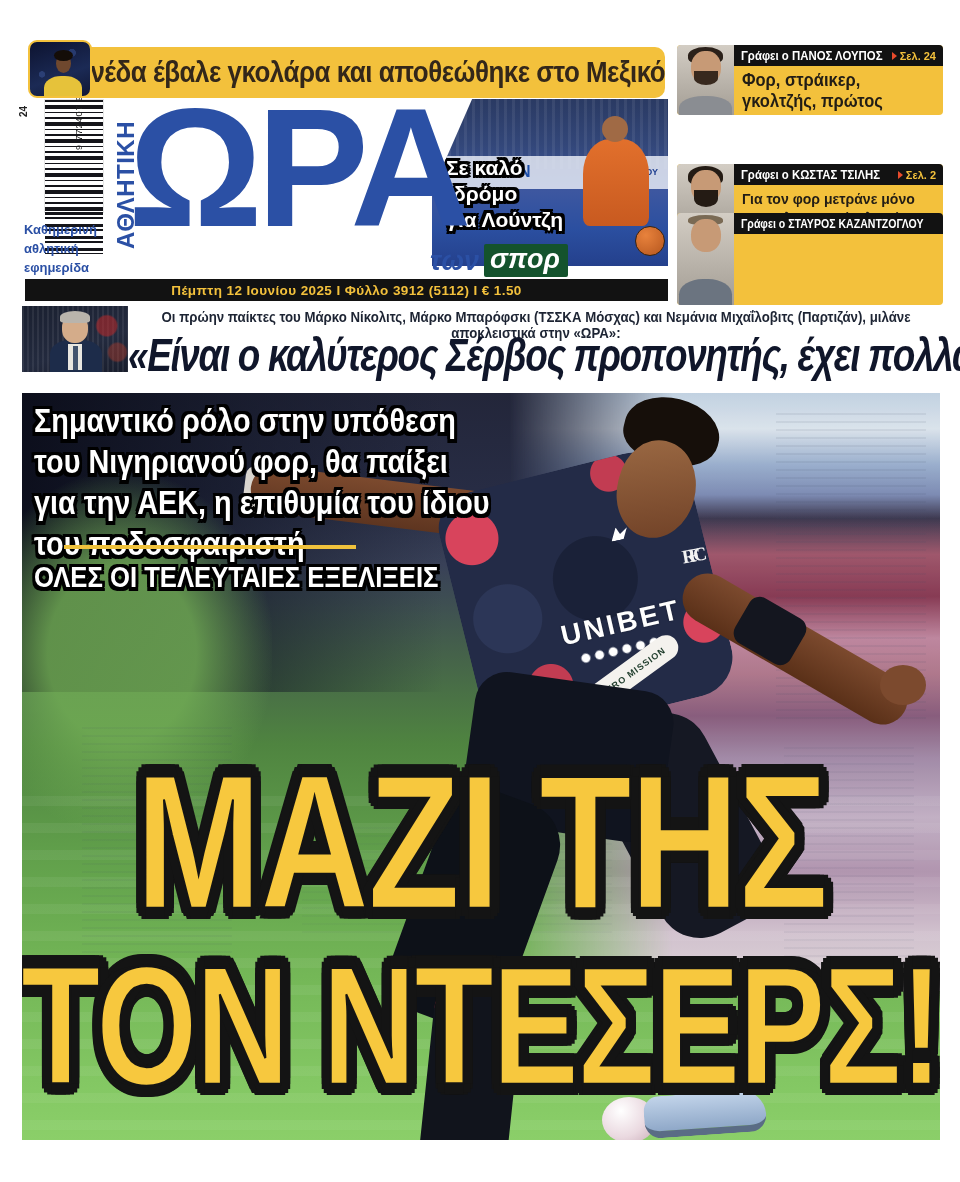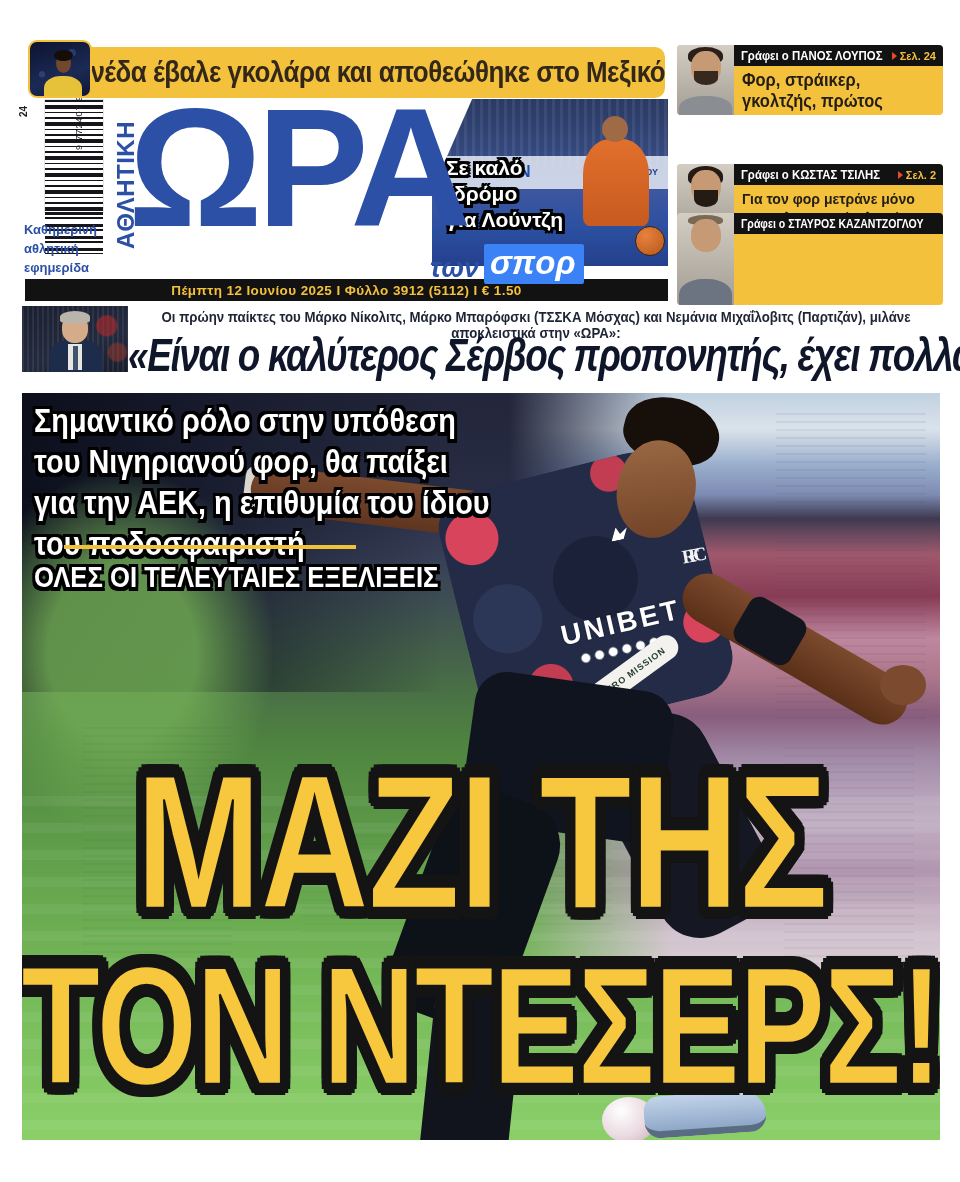--- a/index.html
+++ b/index.html
@@ -86,21 +86,21 @@
   .lp-player { left:64%; top:24%; width:28%; height:52%; background:linear-gradient(180deg,#e2702c,#c85a20);
       border-radius:40% 40% 10% 10%; }
   .lp-phead { left:72%; top:10%; width:26px; height:26px; background:#a06a45; border-radius:50%; }
   .lp-ball { left:86%; top:76%; width:30px; height:30px; border-radius:50%;
       background:radial-gradient(circle at 35% 30%, #e8823c, #b5561e); border:1px solid #3a2410; }
   .lp-caption { left:14px; top:56px; z-index:3; font-weight:bold; font-size:21px; line-height:26px; }
   .lp-caption div:nth-child(2){ margin-left:7px; }
   .lp-caption div:nth-child(3){ margin-left:0; }
   .subtitle { left:386px; top:244px; z-index:3; display:flex; align-items:flex-end; font-style:italic; font-weight:bold;margin-left:44px; }
   .sub-ton { color:#2b50a5; font-size:27px; margin-right:5px; }
-  .sub-spor { background:#3b82f6; color:#fff; font-size:33px; padding:0 8px 2px 6px; border-radius:2px; }
+  .sub-spor { background:#14532d; color:#fff; font-size:27px; padding:0 8px 2px 6px; border-radius:2px; }
 
   .datebar { left:25px; top:279px; width:643px; height:22px; background:#121212;
              display:flex; align-items:center; justify-content:center; }
   .datebar span { color:#f3c13c; font-weight:bold; font-size:13.5px; letter-spacing:.4px; white-space:nowrap; }
 
   
   .qphoto { left:22px; top:306px; width:106px; height:66px; overflow:hidden;
       background:radial-gradient(circle at 80% 30%, rgba(190,40,40,.55) 0 10%, transparent 12%),
                  radial-gradient(circle at 90% 70%, rgba(190,60,40,.4) 0 8%, transparent 10%),
                  repeating-linear-gradient(90deg, rgba(255,255,255,.07) 0 2px, transparent 2px 5px),

